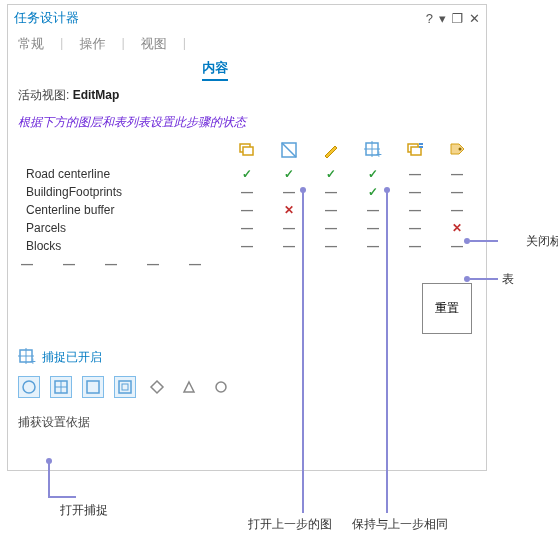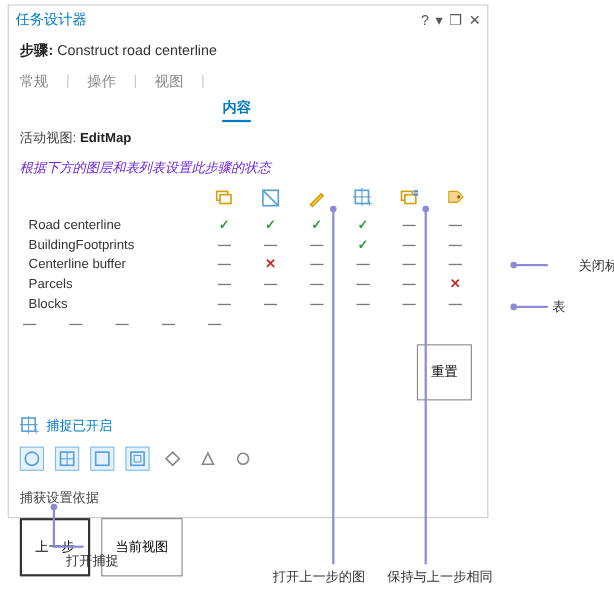--- a/index.html
+++ b/index.html
@@ -10,21 +10,21 @@
     color: #333;
     background: #fff;
     width: 558px;
     height: 542px;
     position: relative;
   }
   .panel {
     position: absolute;
     left: 7px;
     top: 4px;
-    width: 437px;
+    width: 480px;
     height: 467px;
     border: 1px solid #ccc;
     background: #fff;
   }
   .titlebar {
     display: flex;
     align-items: center;
     padding: 4px 6px;
     font-size: 13px;
     color: #007ac2;
@@ -148,24 +148,20 @@
   <div class="titlebar">
     <span class="title">任务设计器</span>
     <div class="win-icons">
       <span>?</span>
       <span>▾</span>
       <span>❐</span>
       <span>✕</span>
     </div>
   </div>
 
-  <div class="step-row">
-    <b>步骤:</b>
-    <span>Construct road centerline</span>
-  </div>
 
   <div class="tabs">
     <span class="tab">常规</span>
     <span class="sep">|</span>
     <span class="tab">操作</span>
     <span class="sep">|</span>
     <span class="tab">视图</span>
     <span class="sep">|</span>
     <span class="tab active">内容</span>
   </div>
@@ -341,24 +337,20 @@
     </span>
     <span class="sicon">
       <svg width="16" height="16">
           <circle cx="8" cy="8" r="5" fill="none" stroke="#888" stroke-width="1.5"></circle>
         </svg>
     </span>
   </div>
 
   <div class="snap-basis">捕获设置依据</div>
 
-  <div class="bottom-btns">
-    <button class="btn prev">上一步</button>
-    <button class="btn">当前视图</button>
-  </div>
 
 </div>
 
 <div class="callout-dot" style="left:464px; top:238px;"></div>
 <div class="callout-line" style="left:470px; top:240px; width:28px; height:2px;"></div>
 <div class="callout-label" style="left:502px; top:233px;margin-left:24px;">关闭标注</div>
 
 <div class="callout-dot" style="left:464px; top:276px;"></div>
 <div class="callout-line" style="left:470px; top:278px; width:28px; height:2px;"></div>
 <div class="callout-label" style="left:502px; top:271px;">表</div>

